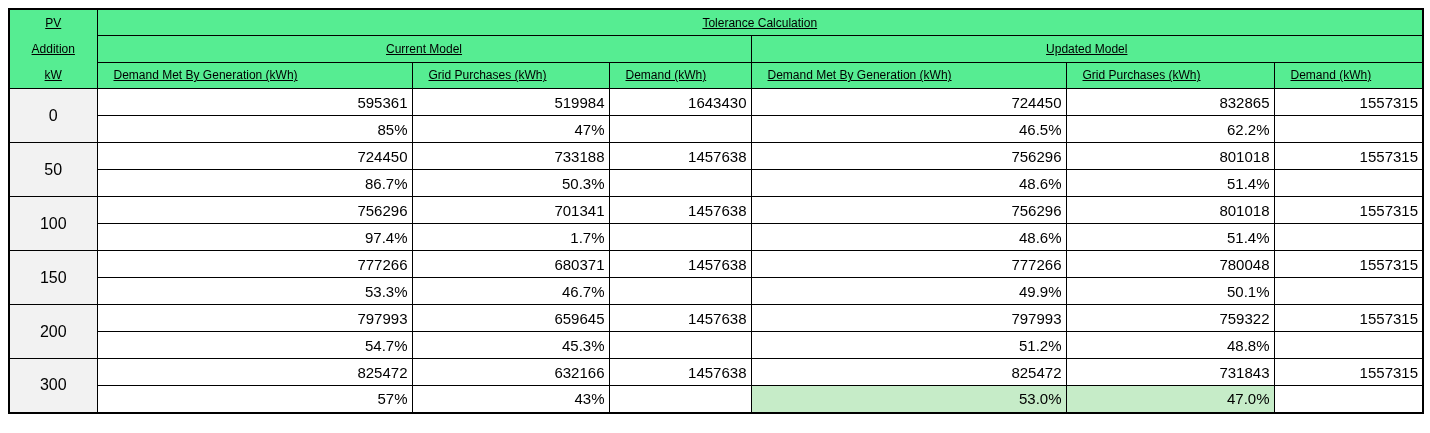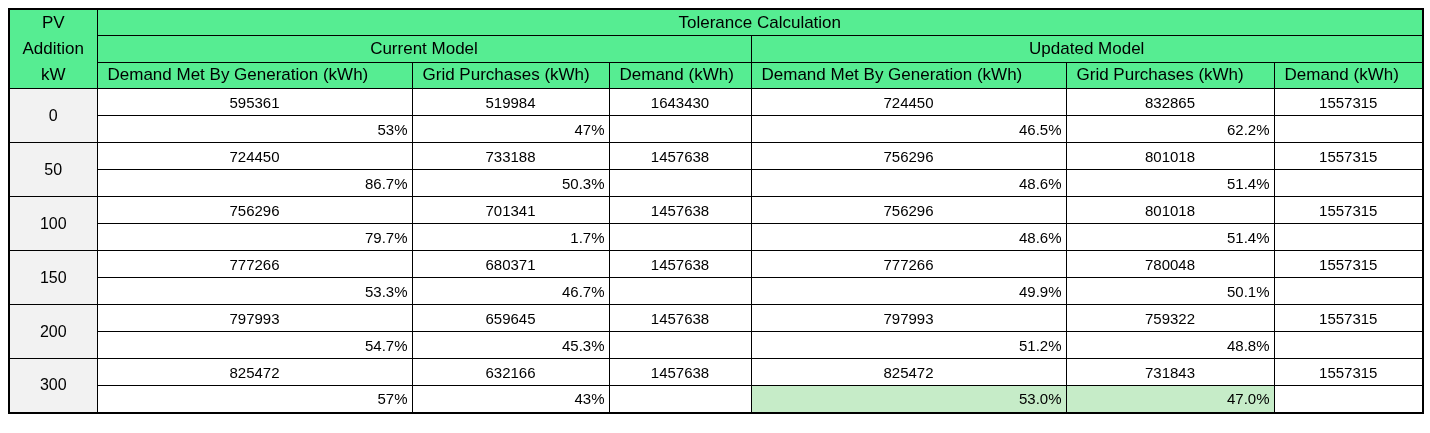--- a/index.html
+++ b/index.html
@@ -13,38 +13,38 @@
   }
   table.grid th, table.grid td {
     border: 1px solid var(--border, #000);
     font-weight: 400;
     white-space: nowrap;
     overflow: hidden;
     padding: 0 4px;
     box-sizing: border-box;
   }
   
-  tr.hdr th { background: var(--green, #56ED92); font-size: 17px; height: 25px; text-align: center; }
-  tr.hdr th.colhead { text-align: left; padding-left: 10px; }
+  tr.hdr th { background: var(--green, #56ED92); font-size: 12px; height: 25px; text-align: center; text-decoration: underline; }
+  tr.hdr th.colhead { text-align: left; padding-left: 16px; }
   th.pvhead {
     background: var(--gray, #F2F2F2);
     text-align: center;
     font-size: 16px;
     vertical-align: middle;
   }
   th.pvhead span { display: block; height: 26px; line-height: 26px; }
   
   td { font-size: 15px; height: 27px; background: #fff; }
   td.pv {
     background: var(--gray, #F2F2F2);
     text-align: center;
     vertical-align: middle;
     font-size: 16px;
   }
-  td.val { text-align: center; }
+  td.val { text-align: right; }
   td.pct { text-align: right; padding-right: 4px; }
   td.hl { background: var(--hl, #C6ECC8); }
 </style>
 </head>
 <body>
 
 <div class="sheet">
   <table class="grid">
     <colgroup>
       <col style="width:88px">
@@ -81,21 +81,21 @@
     <tr>
       <td class="pv" rowspan="2">0</td>
       <td class="val">595361</td>
       <td class="val">519984</td>
       <td class="val">1643430</td>
       <td class="val">724450</td>
       <td class="val">832865</td>
       <td class="val">1557315</td>
     </tr>
     <tr>
-      <td class="pct">53%</td>
+      <td class="pct">85%</td>
       <td class="pct">47%</td>
       <td class="pct"></td>
       <td class="pct">46.5%</td>
       <td class="pct">62.2%</td>
       <td class="pct"></td>
     </tr>
 
     <tr>
       <td class="pv" rowspan="2">50</td>
       <td class="val">724450</td>
@@ -117,21 +117,21 @@
     <tr>
       <td class="pv" rowspan="2">100</td>
       <td class="val">756296</td>
       <td class="val">701341</td>
       <td class="val">1457638</td>
       <td class="val">756296</td>
       <td class="val">801018</td>
       <td class="val">1557315</td>
     </tr>
     <tr>
-      <td class="pct">79.7%</td>
+      <td class="pct">97.4%</td>
       <td class="pct">1.7%</td>
       <td class="pct"></td>
       <td class="pct">48.6%</td>
       <td class="pct">51.4%</td>
       <td class="pct"></td>
     </tr>
 
     <tr>
       <td class="pv" rowspan="2">150</td>
       <td class="val">777266</td>

